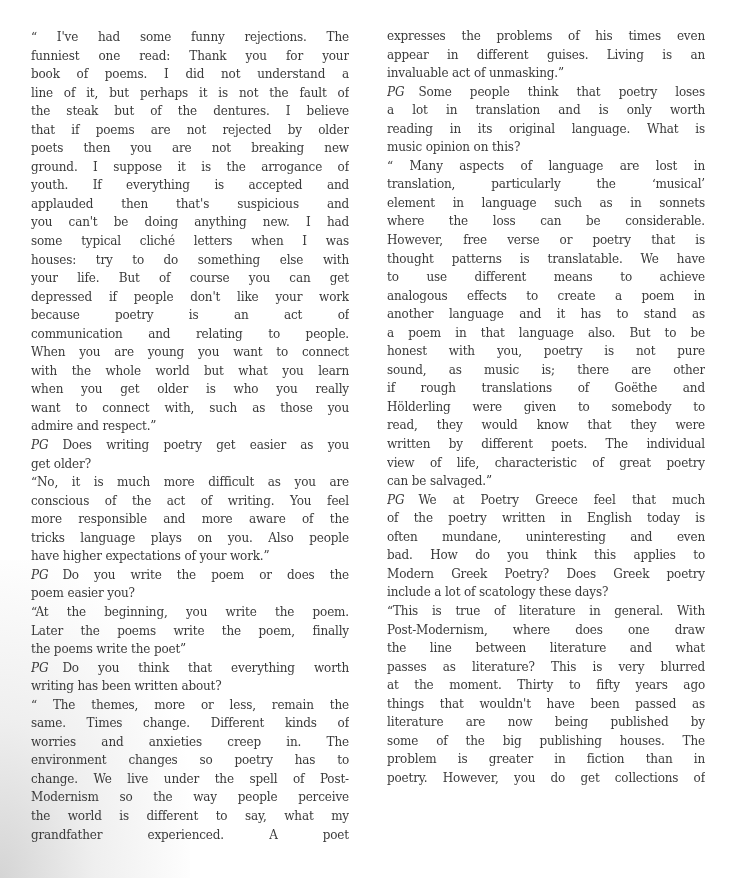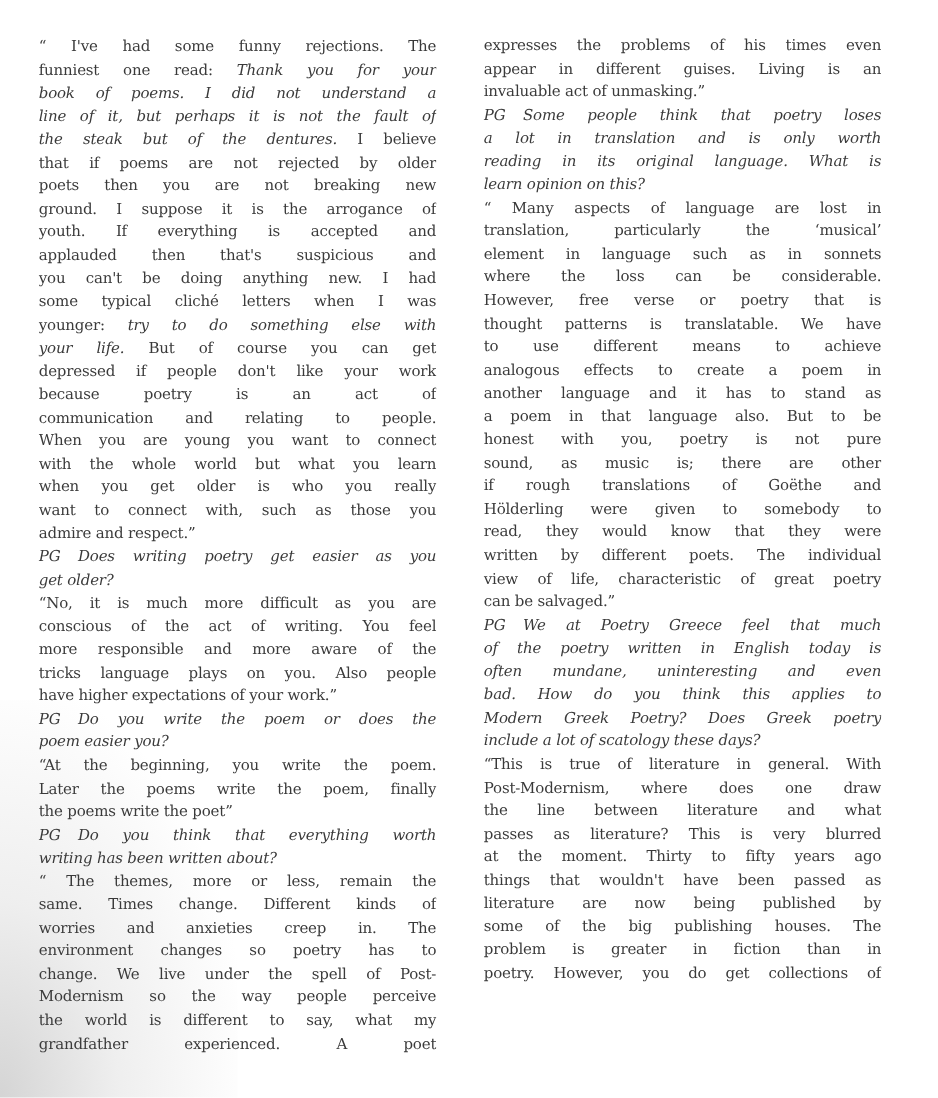--- a/index.html
+++ b/index.html
@@ -30,42 +30,42 @@
     .col.right { left: 387px; top: 27px; width: 318px; }
     .line {
       display: block;
       white-space: nowrap;
       text-align: justify;
       text-align-last: justify;
       height: 18.55px;
       overflow: hidden;
     }
     .line.last { text-align-last: left; }
-    .it { font-style: italic; }
+    .it { }
     .pg { font-style: italic; margin-right: 14px; }
   </style>
 </head>
 <body>
 
 <div class="page">
   <div class="shade"></div>
   <div class="col left">
       <span class="line"><span>“ I've had some funny rejections. The</span></span>
       <span class="line"><span>funniest one read: </span><span class="it">Thank you for your</span></span>
       <span class="line"><span class="it">book of poems. I did not understand a</span></span>
       <span class="line"><span class="it">line of it, but perhaps it is not the fault of</span></span>
       <span class="line"><span class="it">the steak but of the dentures.</span><span> I believe</span></span>
       <span class="line"><span>that if poems are not rejected by older</span></span>
       <span class="line"><span>poets then you are not breaking new</span></span>
       <span class="line"><span>ground. I suppose it is the arrogance of</span></span>
       <span class="line"><span>youth. If everything is accepted and</span></span>
       <span class="line"><span>applauded then that's suspicious and</span></span>
       <span class="line"><span>you can't be doing anything new. I had</span></span>
       <span class="line"><span>some typical cliché letters when I was</span></span>
-      <span class="line"><span>younger: </span><span class="it">try to do something else with</span></span>
+      <span class="line"><span>houses: </span><span class="it">try to do something else with</span></span>
       <span class="line"><span class="it">your life.</span><span> But of course you can get</span></span>
       <span class="line"><span>depressed if people don't like your work</span></span>
       <span class="line"><span>because poetry is an act of</span></span>
       <span class="line"><span>communication and relating to people.</span></span>
       <span class="line"><span>When you are young you want to connect</span></span>
       <span class="line"><span>with the whole world but what you learn</span></span>
       <span class="line"><span>when you get older is who you really</span></span>
       <span class="line"><span>want to connect with, such as those you</span></span>
       <span class="line last"><span>admire and respect.”</span></span>
       <span class="line"><span class="pg">PG</span><span class="it">Does writing poetry get easier as you</span></span>
@@ -91,21 +91,21 @@
       <span class="line"><span>the world is different to say, what my</span></span>
       <span class="line"><span>grandfather experienced. A poet</span></span>
     </div>
   <div class="col right">
       <span class="line"><span>expresses the problems of his times even</span></span>
       <span class="line"><span>appear  in different guises. Living is an</span></span>
       <span class="line last"><span>invaluable act of unmasking.”</span></span>
       <span class="line"><span class="pg">PG</span><span class="it">Some people think that poetry loses</span></span>
       <span class="line"><span class="it">a lot in translation and is only worth</span></span>
       <span class="line"><span class="it">reading in its original language. What is</span></span>
-      <span class="line last"><span class="it">learn opinion on this?</span></span>
+      <span class="line last"><span class="it">music opinion on this?</span></span>
       <span class="line"><span>“ Many aspects of language are lost in</span></span>
       <span class="line"><span>translation, particularly the ‘musical’</span></span>
       <span class="line"><span>element in language such as in sonnets</span></span>
       <span class="line"><span>where the loss can be considerable.</span></span>
       <span class="line"><span>However, free verse or poetry that is</span></span>
       <span class="line"><span>thought patterns is translatable. We have</span></span>
       <span class="line"><span>to use different means to achieve</span></span>
       <span class="line"><span>analogous effects to create a poem in</span></span>
       <span class="line"><span>another language and it has to stand as</span></span>
       <span class="line"><span>a poem in that language also. But to be</span></span>

